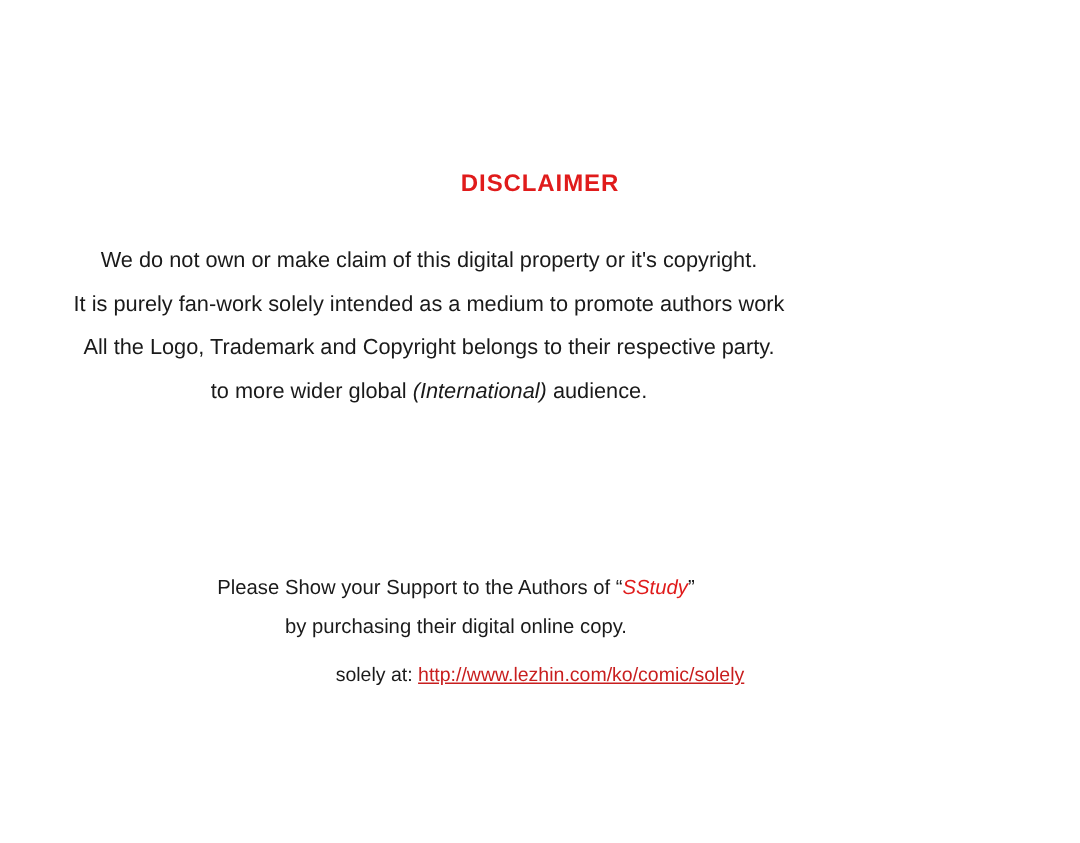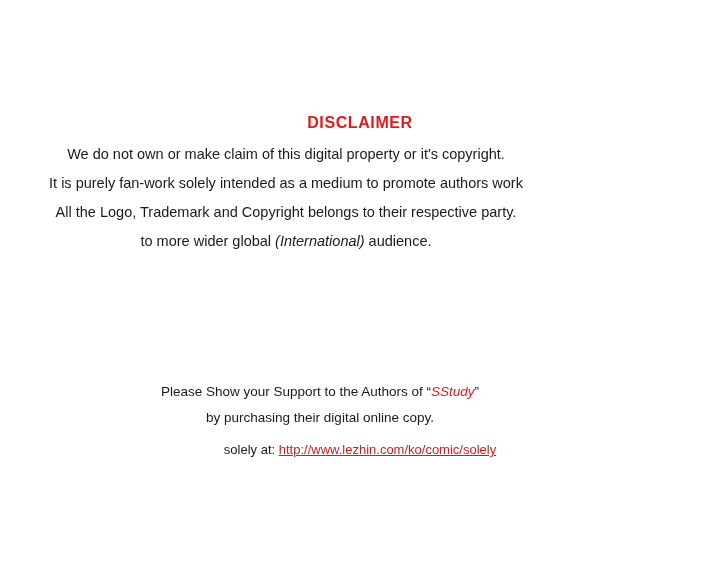--- a/index.html
+++ b/index.html
@@ -26,38 +26,38 @@
     left: 0;
     width: 720px;
     text-align: center;
     font-size: 16px;
     font-weight: bold;
     color: #e01b1b;
     letter-spacing: 0.6px;
   }
   .body-block {
     position: absolute;
-    top: 140px;
+    top: 160px;
     left: 0;
     width: 572px;
     text-align: center;
   }
   .body-line {
     font-size: 14.5px;
     line-height: 29px;
     color: #1a1a1a;
     white-space: nowrap;
   }
   .italic {
     font-style: italic;
   }
   .support-block {
     position: absolute;
     top: 379px;
-    left: 16px;
+    left: 0;
     width: 608px;
     text-align: center;
   }
   .support-line {
     font-size: 13.5px;
     line-height: 26px;
     color: #1a1a1a;
   }
   .accent {
     color: #e01b1b;

